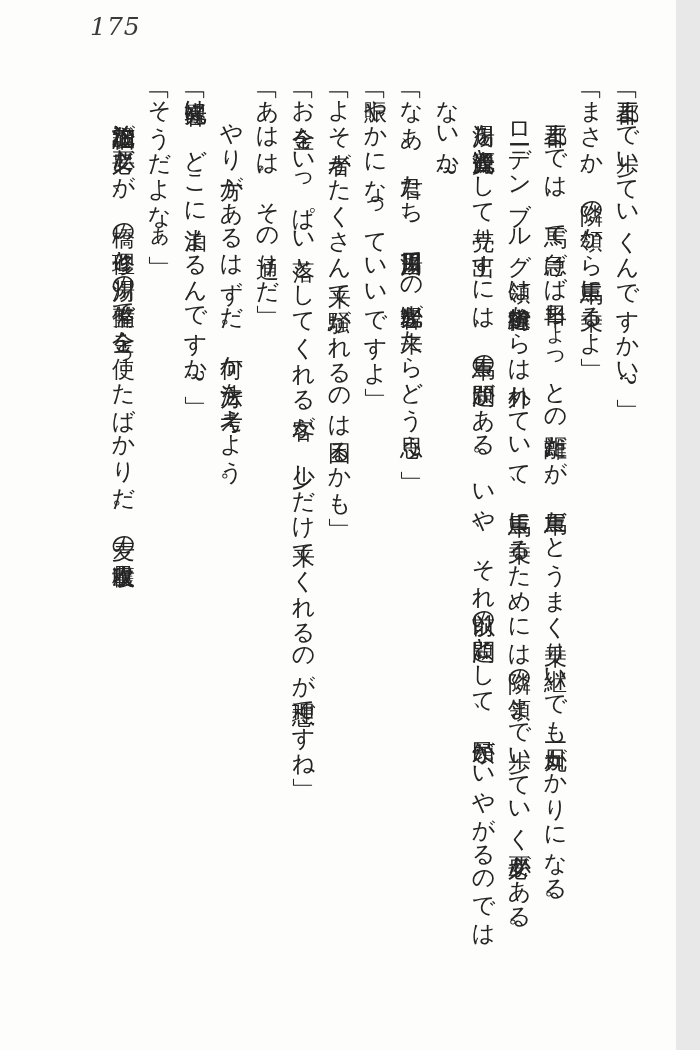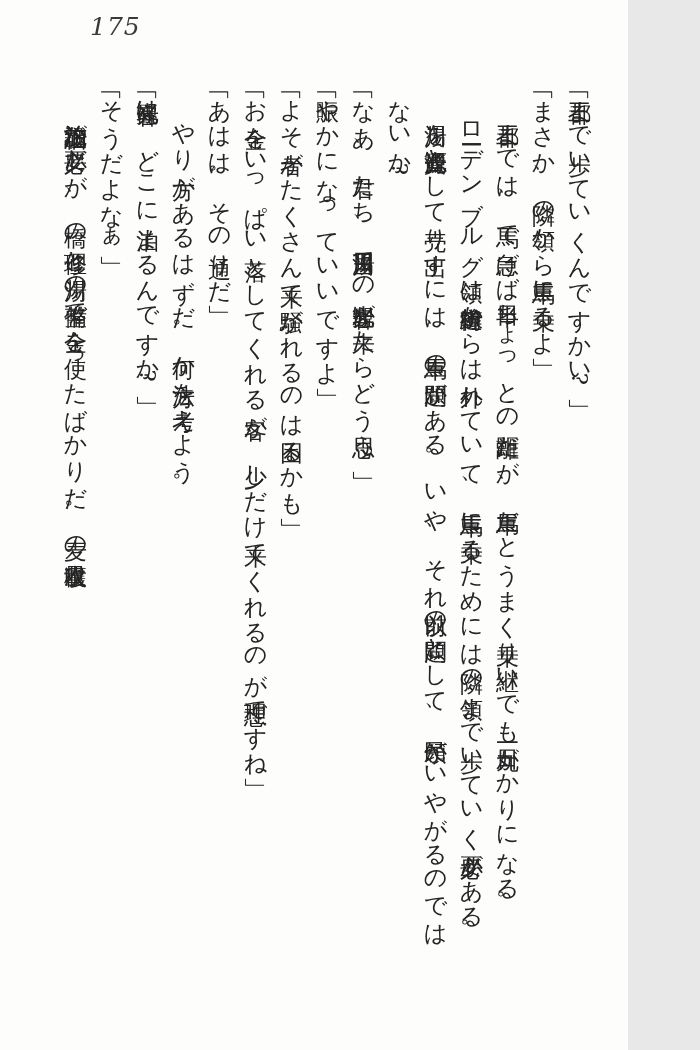--- a/index.html
+++ b/index.html
@@ -2,21 +2,21 @@
 <html><head>
 <meta charset="utf-8">
 <style>
   html, body {
     margin: 0;
     padding: 0;
     background: #e8e8e8;
   }
   .book-page {
     position: relative;
-    width: 628px;
+    width: 676px;
     height: 1050px;
     background: #fdfdfc;
     overflow: hidden;
     font-family: "DejaVu Serif", "Liberation Serif", serif;
   }
   .page-number {
     position: absolute;
     top: 12px;
     left: 90px;
     font-style: italic;

